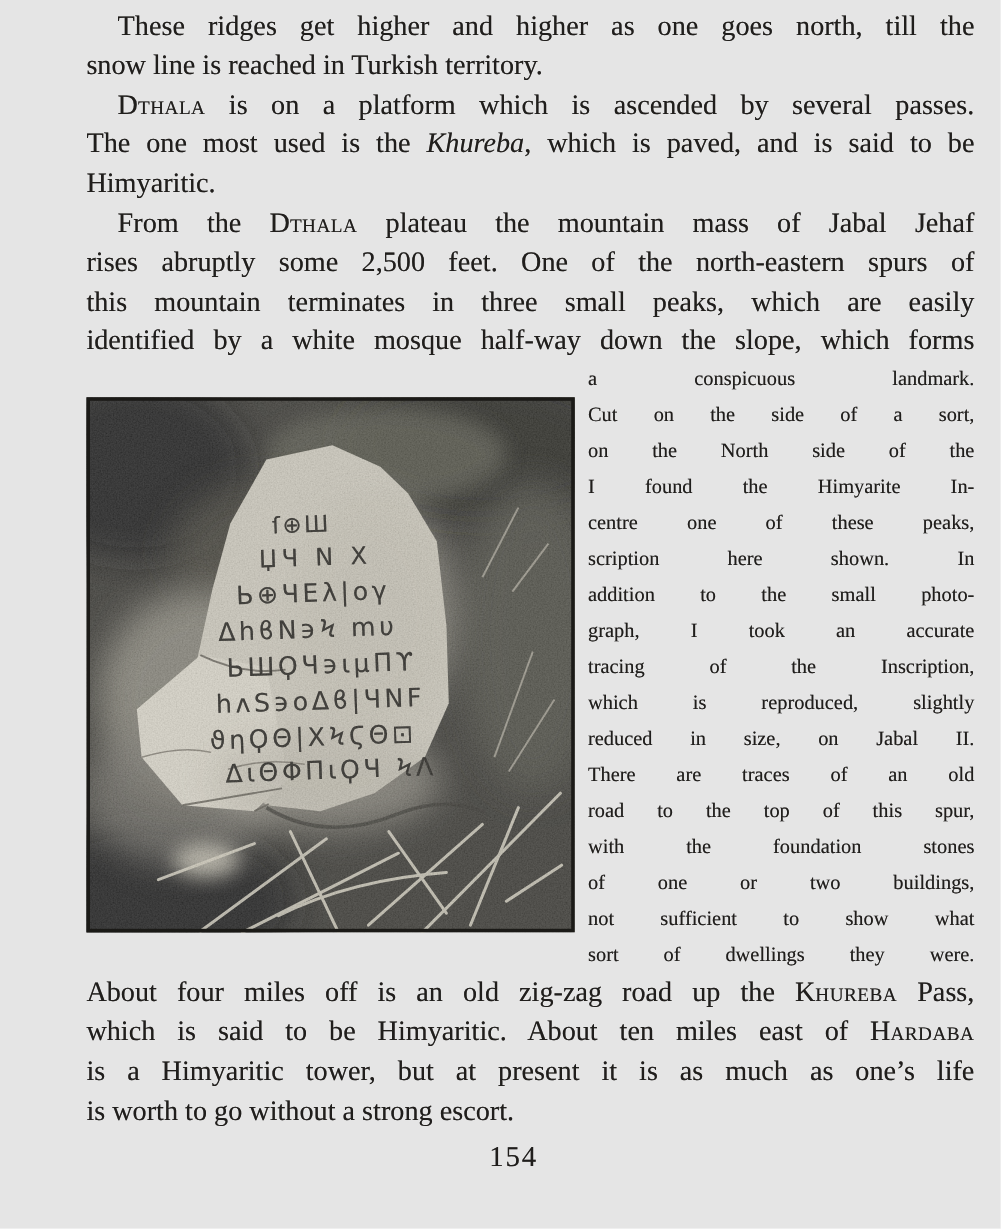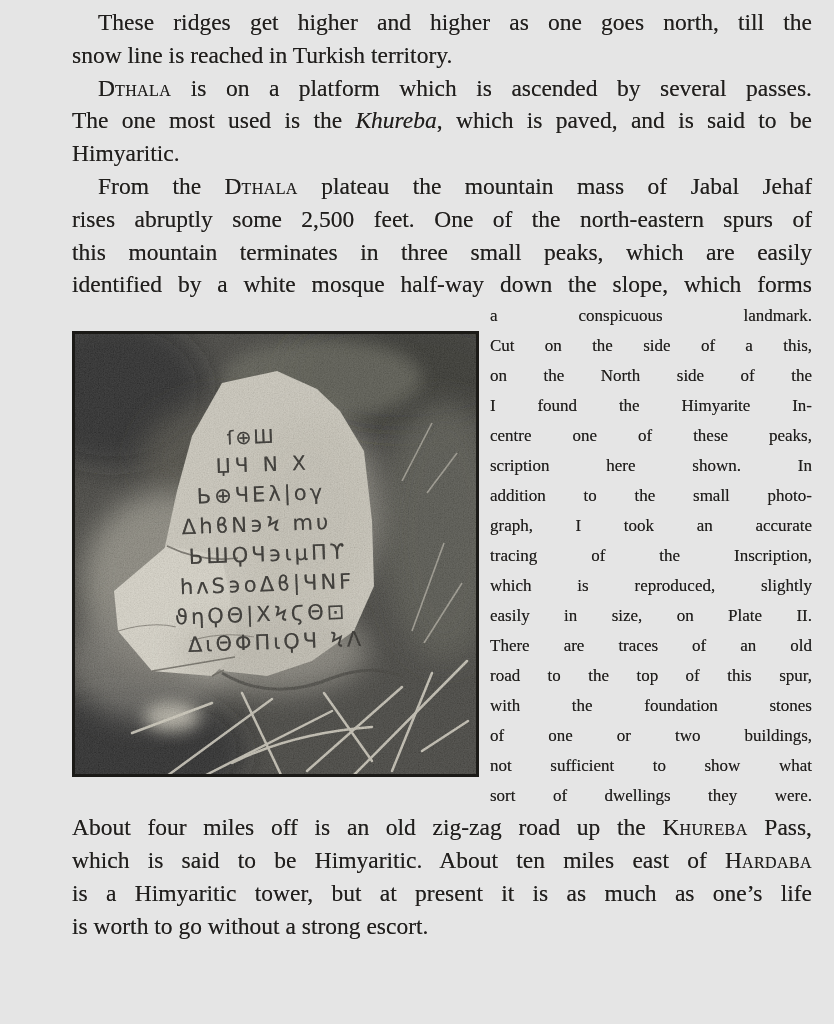--- a/index.html
+++ b/index.html
@@ -141,40 +141,41 @@
           <ellipse cx="100" cy="386" rx="28" ry="14" fill="#cfcaba" opacity="0.8" filter="url(#blur8)"></ellipse>
 
           <rect width="407" height="446" filter="url(#grain)" opacity="0.45"></rect>
           <rect x="1.5" y="1.5" width="404" height="443" fill="none" stroke="#1b1a17" stroke-width="3"></rect>
         </g>
       </svg>
     </figure>
 
     <div class="para side">
         <div class="line"><span>a conspicuous landmark.</span></div>
-        <div class="line"><span>Cut on the side of a this,</span></div>
+        <div class="line"><span>Cut on the side of a sort,</span></div>
         <div class="line"><span>on the North side of the</span></div>
         <div class="line"><span>I found the Himyarite In-</span></div>
         <div class="line"><span>centre one of these peaks,</span></div>
         <div class="line"><span>scription here shown. In</span></div>
         <div class="line"><span>addition to the small photo-</span></div>
         <div class="line"><span>graph, I took an accurate</span></div>
         <div class="line"><span>tracing of the Inscription,</span></div>
         <div class="line"><span>which is reproduced, slightly</span></div>
-        <div class="line"><span>easily in size, on Plate II.</span></div>
+        <div class="line"><span>reduced in size, on Jabal II.</span></div>
         <div class="line"><span>There are traces of an old</span></div>
         <div class="line"><span>road to the top of this spur,</span></div>
         <div class="line"><span>with the foundation stones</span></div>
         <div class="line"><span>of one or two buildings,</span></div>
         <div class="line"><span>not sufficient to show what</span></div>
         <div class="line"><span>sort of dwellings they were.</span></div>
       </div>
   </div>
 
   <div class="para">
       <div class="line"><span>About four miles off is an old zig-zag road up the </span><span>K</span><span class="sc">hureba</span><span> Pass,</span></div>
       <div class="line"><span>which is said to be Himyaritic. About ten miles east of </span><span>H</span><span class="sc">ardaba</span></div>
       <div class="line"><span>is a Himyaritic tower, but at present it is as much as one’s life</span></div>
       <div class="line last"><span>is worth to go without a strong escort.</span></div>
     </div>
 
+  <div class="page-number">154</div>
 
 </div>
 
 </body></html>

